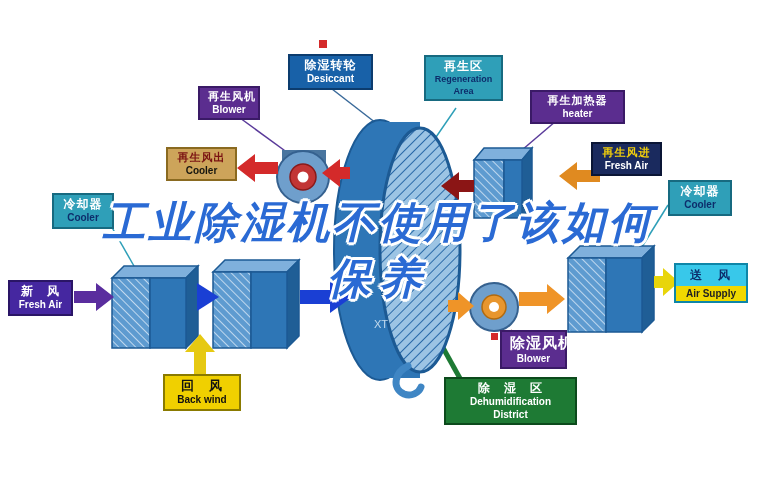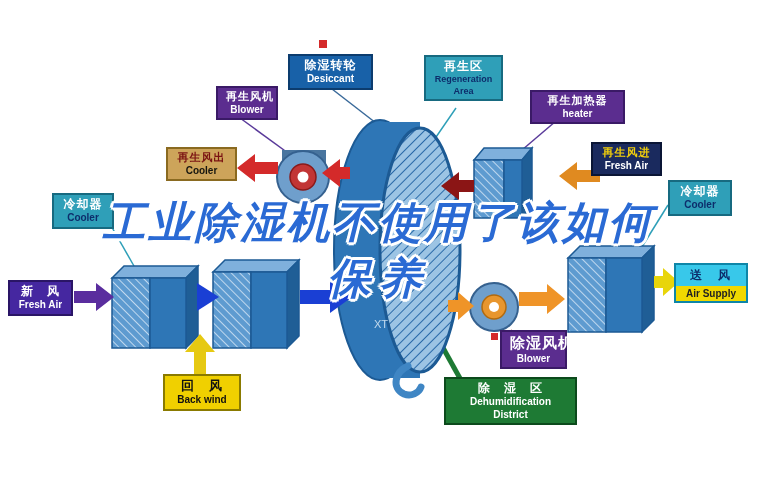--- a/index.html
+++ b/index.html
@@ -114,21 +114,21 @@
       <polygon points="600,170 577,170 577,162 559,176 577,190 577,182 600,182" fill="#e08a20"></polygon>
     </g>
 
     <g fill="#d42a2a">
       <rect x="319" y="40" width="8" height="8"></rect>
       <rect x="236" y="112" width="7" height="7"></rect>
       <rect x="491" y="333" width="7" height="7"></rect>
     </g>
   </svg>
 
-  <div class="lbl" style="left:216px; top:86px; width:62px; background:#5b2d8f; border-color:#3a1a66; color:#fff;">
+  <div class="lbl" style="left:198px; top:86px; width:62px; background:#5b2d8f; border-color:#3a1a66; color:#fff;">
     <div class="zh" style="font-size:11px;">再生风机</div>
     <div class="en">Blower</div>
   </div>
 
   <div class="lbl" style="left:288px; top:54px; width:85px; background:#1861a8; border-color:#0c3c6e; color:#fff;">
     <div class="zh">除湿转轮</div>
     <div class="en">Desiccant</div>
   </div>
 
   <div class="lbl" style="left:424px; top:55px; width:79px; background:#2f9fb8; border-color:#176a80; color:#fff;">

